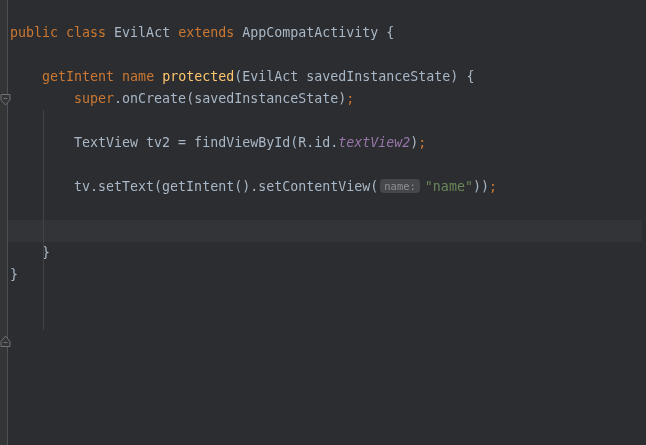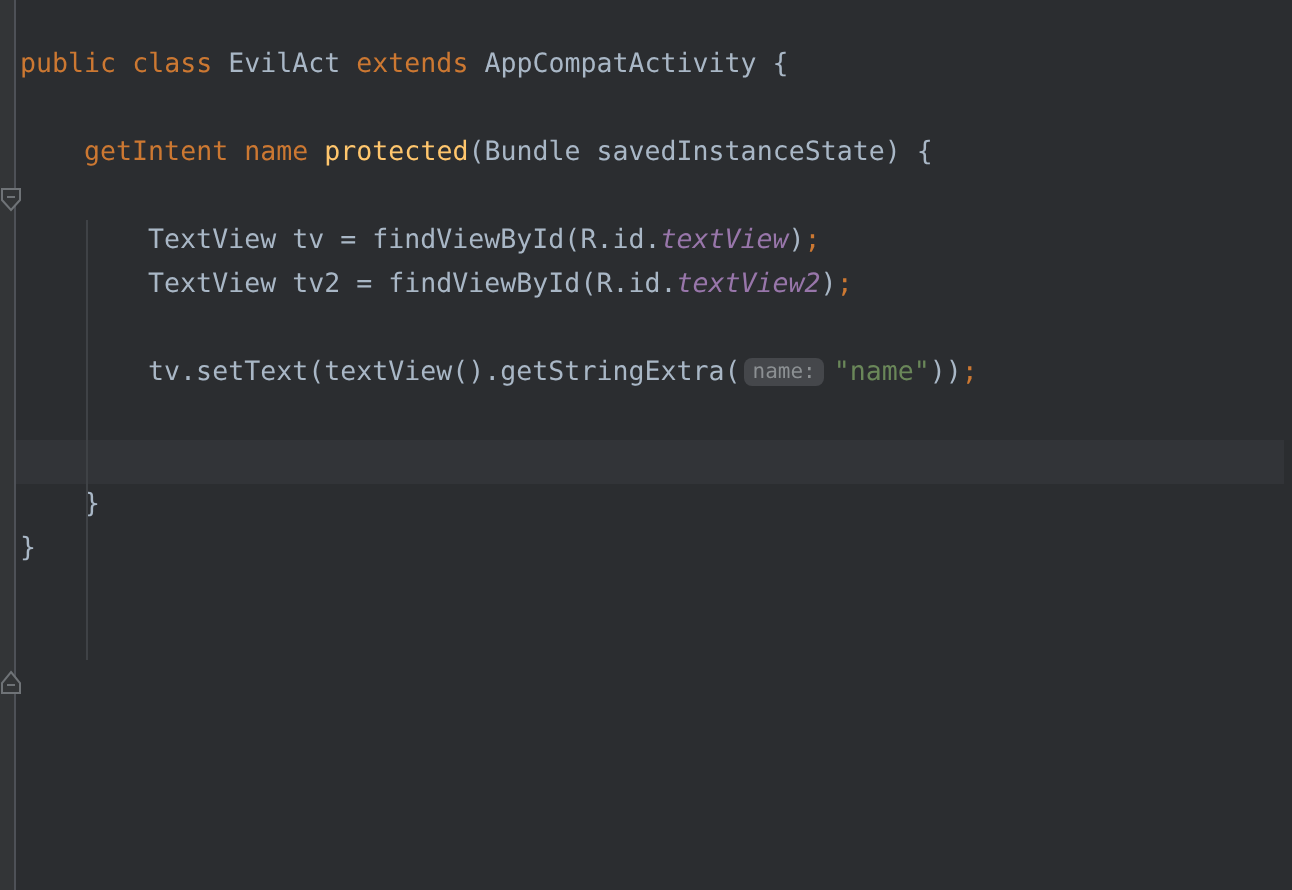--- a/index.html
+++ b/index.html
@@ -45,26 +45,26 @@
 </style>
 </head>
 <body>
 
 <div class="screen">
   <div class="gutter"></div>
   <div class="editor" id="editor">
       <div class="code-line"></div>
       <div class="code-line"><span class="tok-kw">public</span><span class="tok-def"> </span><span class="tok-kw">class</span><span class="tok-def"> EvilAct </span><span class="tok-kw">extends</span><span class="tok-def"> AppCompatActivity {</span></div>
       <div class="code-line"></div>
-      <div class="code-line"><span class="tok-def">    </span><span class="tok-kw">getIntent</span><span class="tok-def"> </span><span class="tok-kw">name</span><span class="tok-def"> </span><span class="tok-meth">protected</span><span class="tok-def">(Bundle savedInstanceState) {</span></div>
+      <div class="code-line"><span class="tok-def">    </span><span class="tok-kw">getIntent</span><span class="tok-def"> </span><span class="tok-kw">name</span><span class="tok-def"> </span><span class="tok-meth">protected</span><span class="tok-def">(EvilAct savedInstanceState) {</span></div>
+      <div class="code-line"><span class="tok-def">        </span><span class="tok-kw">super</span><span class="tok-def">.onCreate(savedInstanceState)</span><span class="tok-semi">;</span></div>
       <div class="code-line"></div>
-      <div class="code-line"><span class="tok-def">        TextView tv = findViewById(R.id.</span><span class="tok-fld">textView</span><span class="tok-def">)</span><span class="tok-semi">;</span></div>
       <div class="code-line"><span class="tok-def">        TextView tv2 = findViewById(R.id.</span><span class="tok-fld">textView2</span><span class="tok-def">)</span><span class="tok-semi">;</span></div>
       <div class="code-line"></div>
-      <div class="code-line"><span class="tok-def">        tv.setText(textView().getStringExtra(</span><span class="tok-hint">name:</span><span class="tok-str">"name"</span><span class="tok-def">))</span><span class="tok-semi">;</span></div>
+      <div class="code-line"><span class="tok-def">        tv.setText(getIntent().setContentView(</span><span class="tok-hint">name:</span><span class="tok-str">"name"</span><span class="tok-def">))</span><span class="tok-semi">;</span></div>
       <div class="code-line"></div>
       <div class="code-line current"></div>
       <div class="code-line"><span class="tok-def">    }</span></div>
       <div class="code-line"><span class="tok-def">}</span></div>
     </div>
   <div class="indent-guide" id="indent-guide" style="left: 43px; top: 110px; height: 220px;"></div>
   <div id="fold-layer">
       <div class="fold-marker" style="top: 92.5px;">
         <svg width="11" height="13" viewBox="0 0 11 13">
           <polygon points="1,1.5 10,1.5 10,7 5.5,12 1,7" fill="#333537" stroke="#6f7377" stroke-width="1"></polygon>

